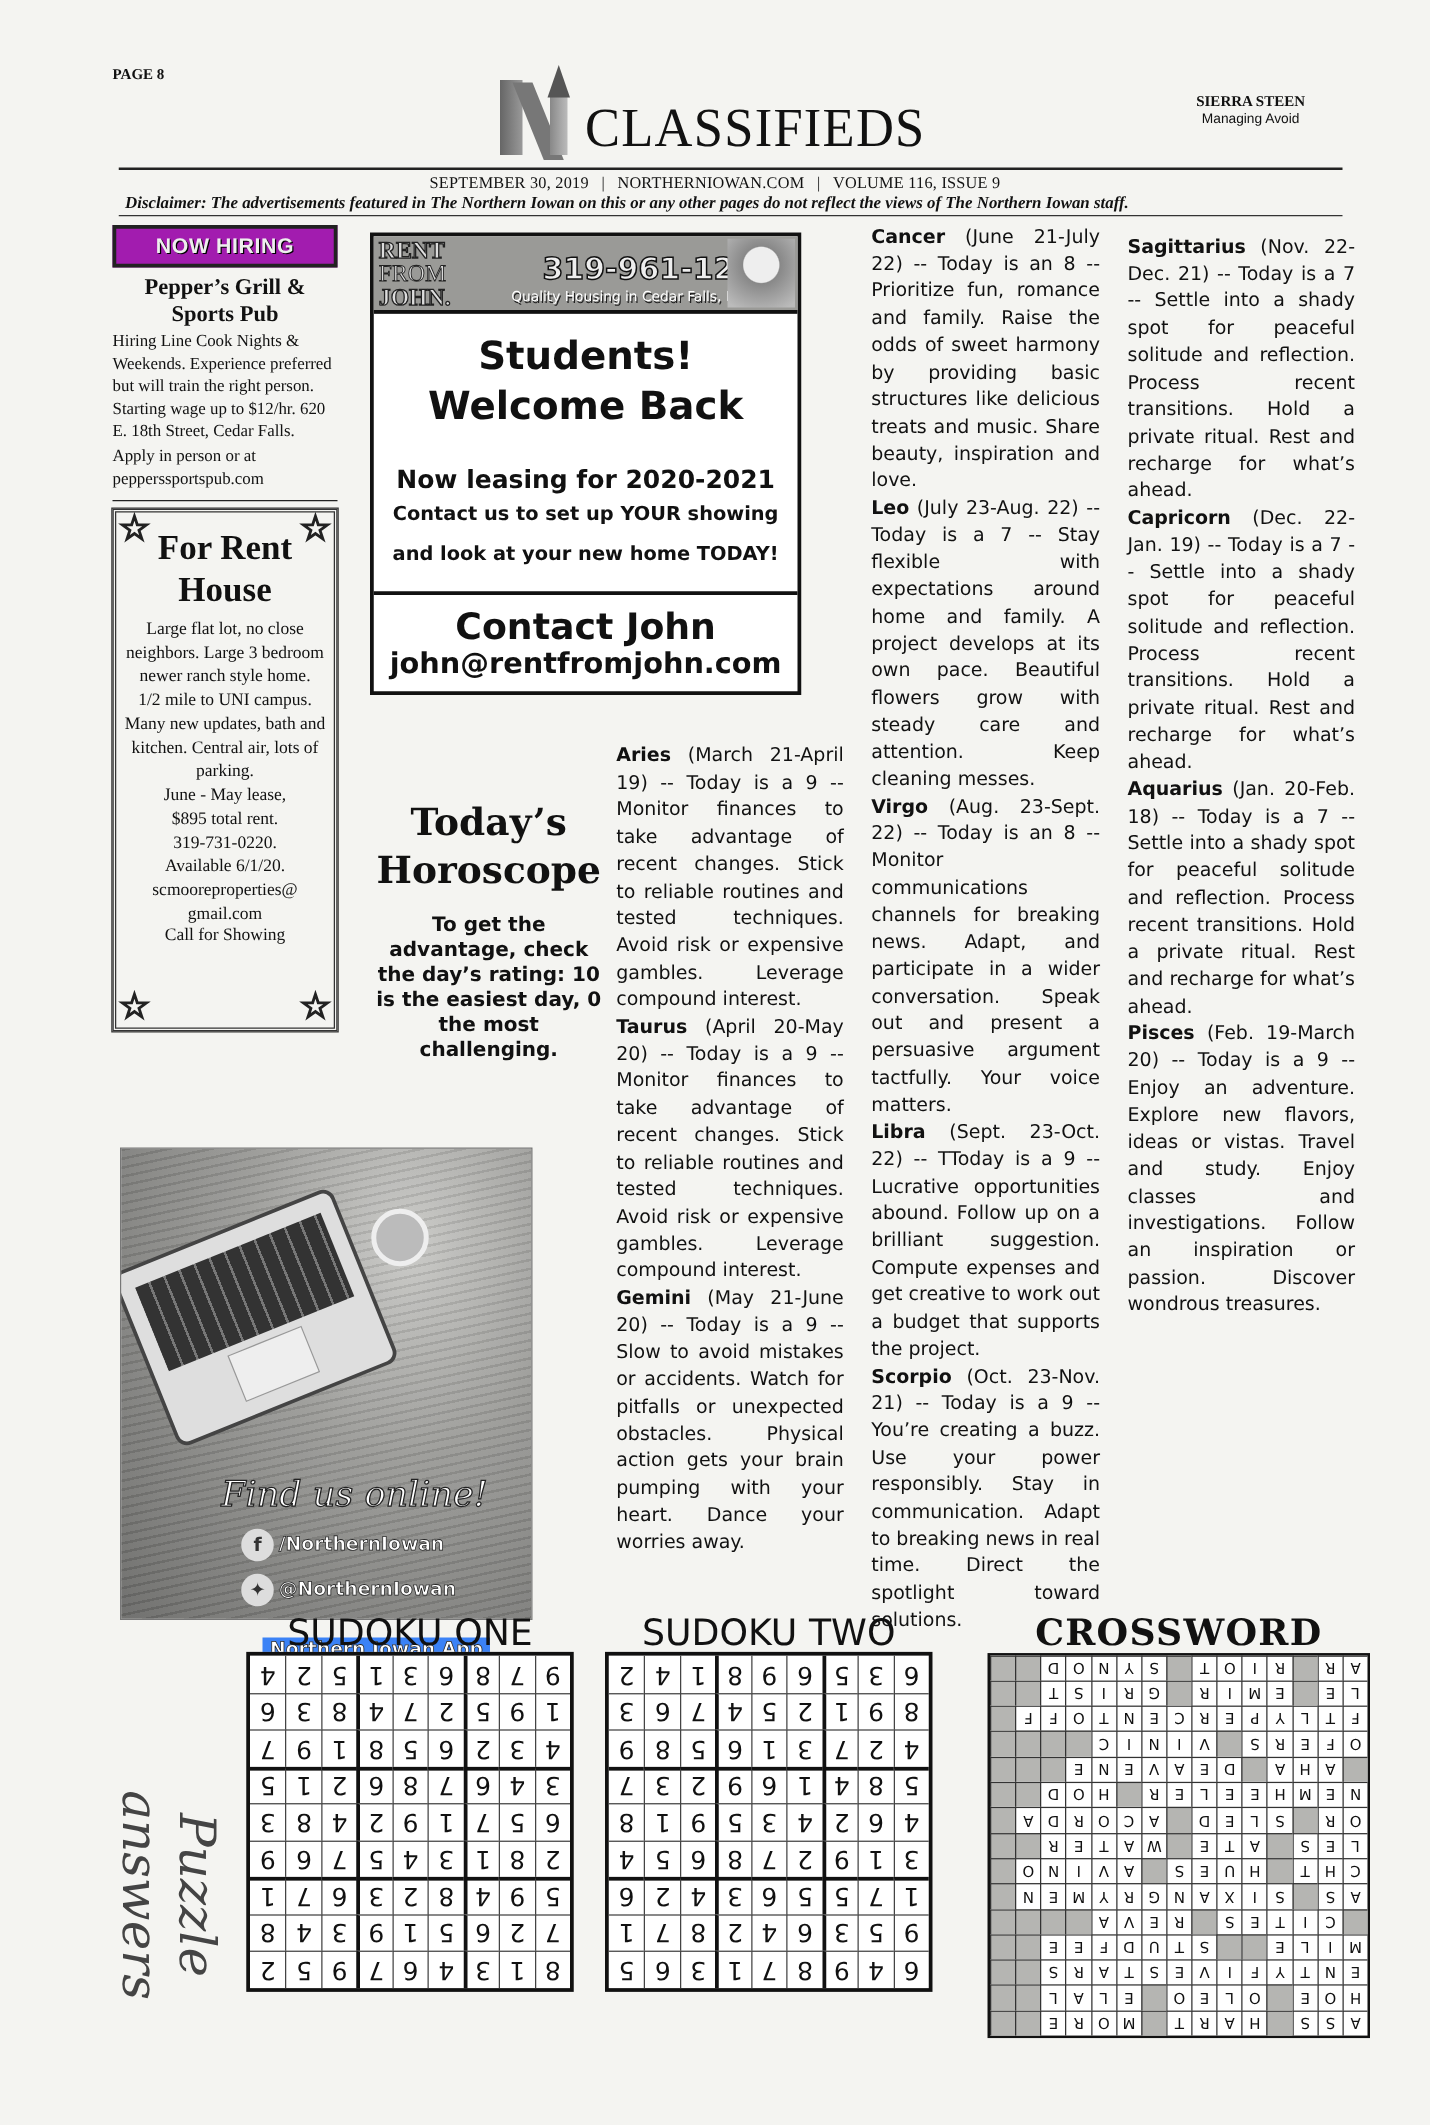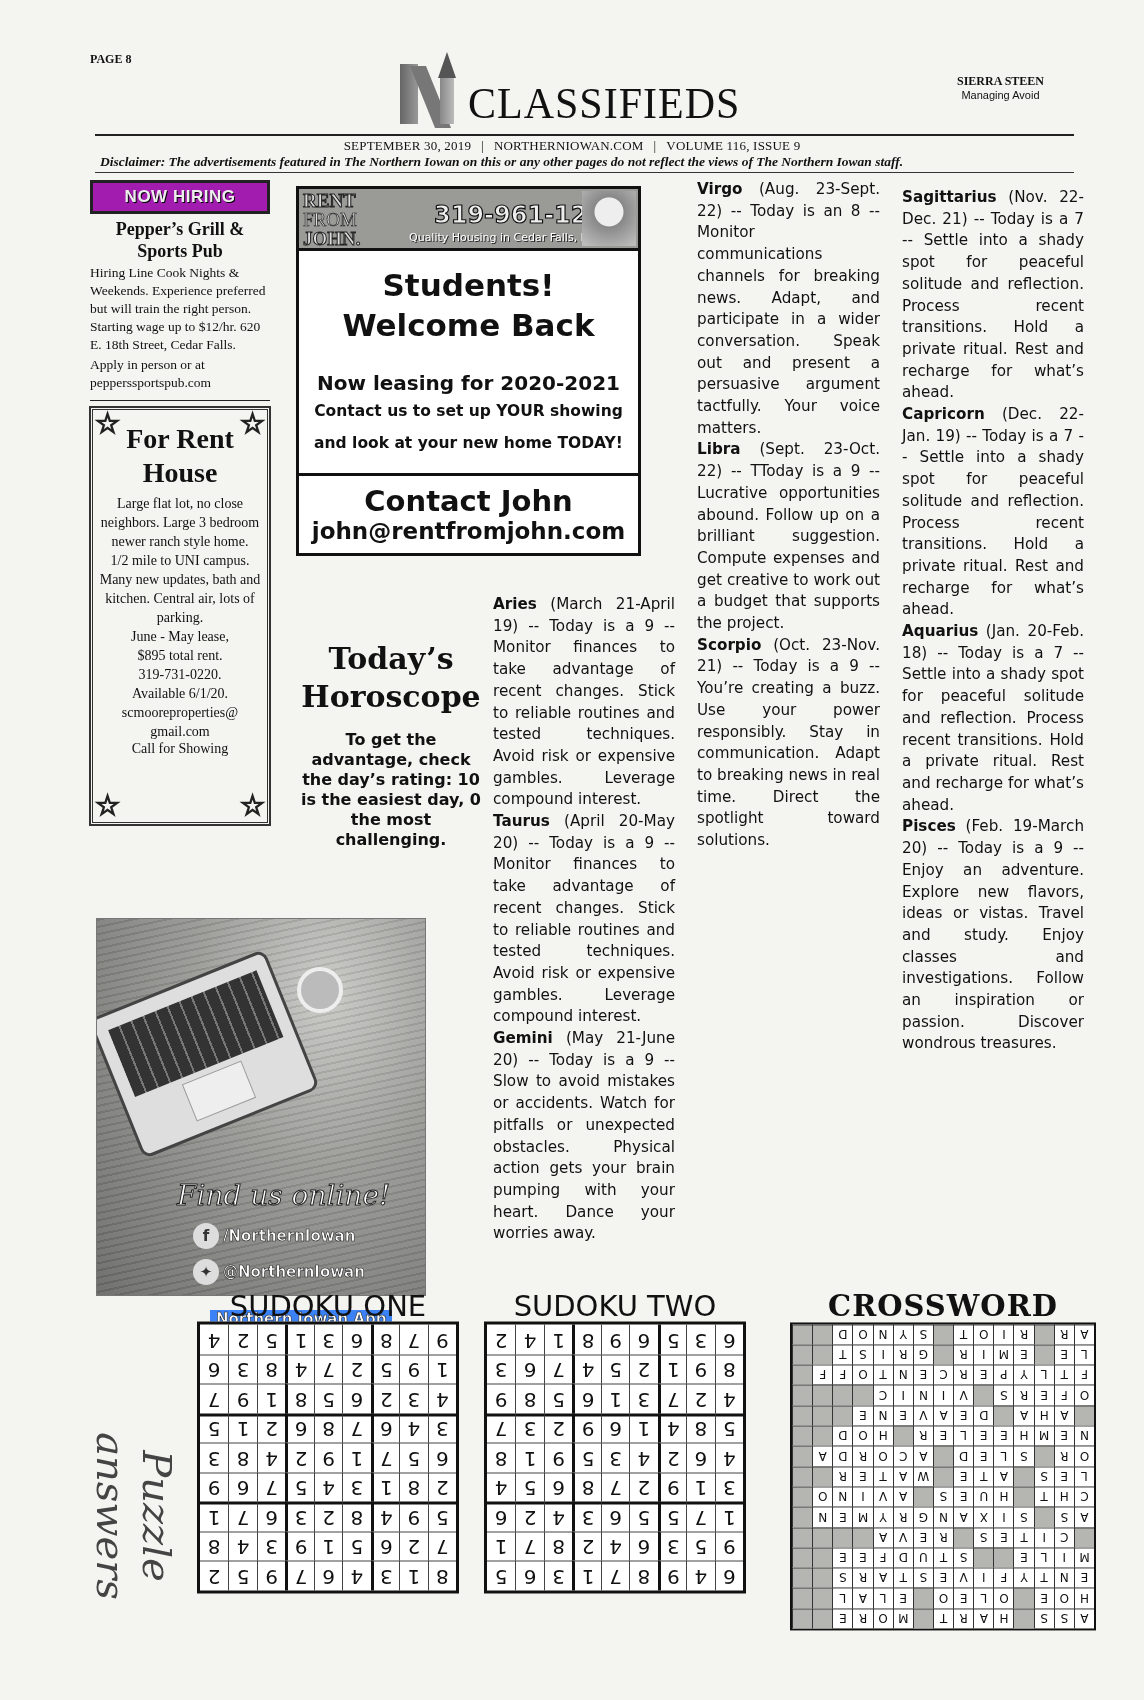--- a/index.html
+++ b/index.html
@@ -195,20 +195,22 @@
   </div>
   <div class="horo-sub">To get the advantage, check the day’s rating: 10 is the easiest day, 0 the most challenging.</div>
 </div>
 
 <div class="hcol hcol1">
   <p><b>Aries</b> <span>(March 21-April 19) -- Today is a 9 -- Monitor finances to take advantage of recent changes. Stick to reliable routines and tested techniques. Avoid risk or expensive gambles. Leverage compound interest.</span></p>
   <p><b>Taurus</b> <span>(April 20-May 20) -- Today is a 9 -- Monitor finances to take advantage of recent changes. Stick to reliable routines and tested techniques. Avoid risk or expensive gambles. Leverage compound interest.</span></p>
   <p><b>Gemini</b> <span>(May 21-June 20) -- Today is a 9 -- Slow to avoid mistakes or accidents. Watch for pitfalls or unexpected obstacles. Physical action gets your brain pumping with your heart. Dance your worries away.</span></p>
 </div>
 <div class="hcol hcol2">
+  <p><b>Cancer</b> <span>(June 21-July 22) -- Today is an 8 -- Prioritize fun, romance and family. Raise the odds of sweet harmony by providing basic structures like delicious treats and music. Share beauty, inspiration and love.</span></p>
+  <p><b>Leo</b> <span>(July 23-Aug. 22) -- Today is a 7 -- Stay flexible with expectations around home and family. A project develops at its own pace. Beautiful flowers grow with steady care and attention. Keep cleaning messes.</span></p>
   <p><b>Virgo</b> <span>(Aug. 23-Sept. 22) -- Today is an 8 -- Monitor communications channels for breaking news. Adapt, and participate in a wider conversation. Speak out and present a persuasive argument tactfully. Your voice matters.</span></p>
   <p><b>Libra</b> <span>(Sept. 23-Oct. 22) -- TToday is a 9 -- Lucrative opportunities abound. Follow up on a brilliant suggestion. Compute expenses and get creative to work out a budget that supports the project.</span></p>
   <p><b>Scorpio</b> <span>(Oct. 23-Nov. 21) -- Today is a 9 -- You’re creating a buzz. Use your power responsibly. Stay in communication. Adapt to breaking news in real time. Direct the spotlight toward solutions.</span></p>
 </div>
 <div class="hcol hcol3">
   <p><b>Sagittarius</b> <span>(Nov. 22-Dec. 21) -- Today is a 7 -- Settle into a shady spot for peaceful solitude and reflection. Process recent transitions. Hold a private ritual. Rest and recharge for what’s ahead.</span></p>
   <p><b>Capricorn</b> <span>(Dec. 22-Jan. 19) -- Today is a 7 -- Settle into a shady spot for peaceful solitude and reflection. Process recent transitions. Hold a private ritual. Rest and recharge for what’s ahead.</span></p>
   <p><b>Aquarius</b> <span>(Jan. 20-Feb. 18) -- Today is a 7 -- Settle into a shady spot for peaceful solitude and reflection. Process recent transitions. Hold a private ritual. Rest and recharge for what’s ahead.</span></p>
   <p><b>Pisces</b> <span>(Feb. 19-March 20) -- Today is a 9 -- Enjoy an adventure. Explore new flavors, ideas or vistas. Travel and study. Enjoy classes and investigations. Follow an inspiration or passion. Discover wondrous treasures.</span></p>
 </div>

